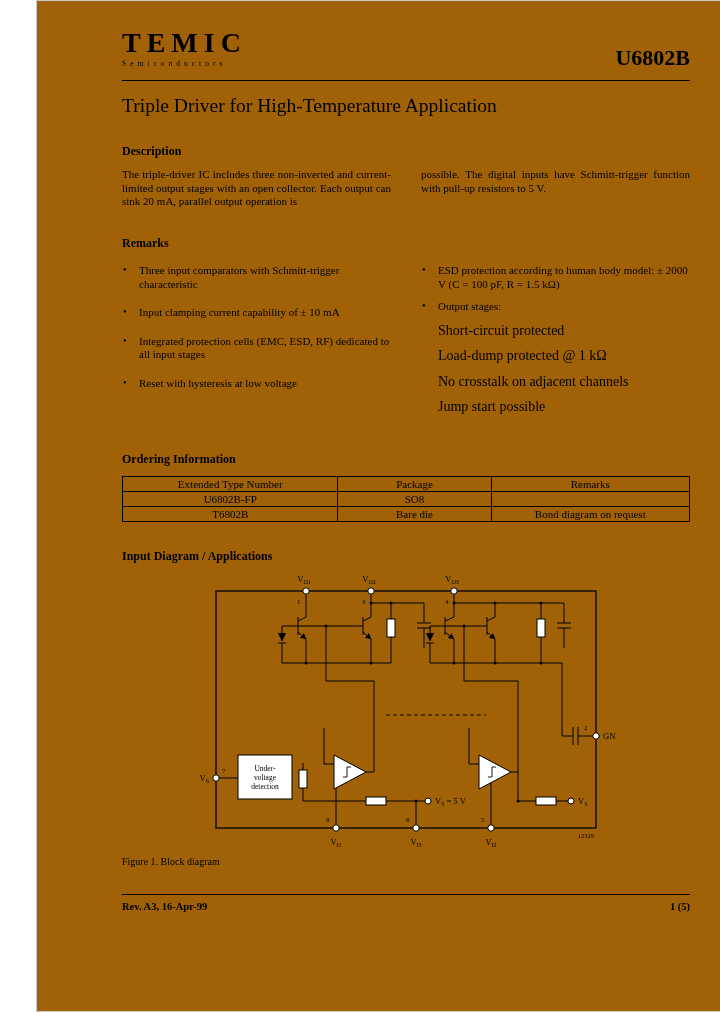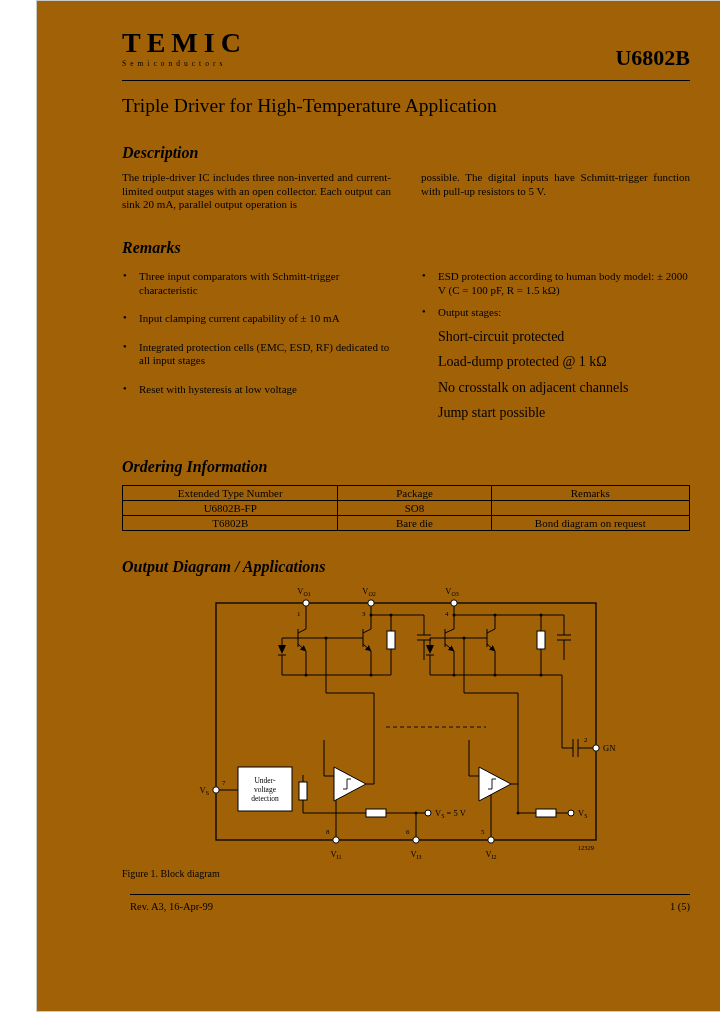--- a/index.html
+++ b/index.html
@@ -9,21 +9,21 @@
     font-family:"Liberation Serif","DejaVu Serif",serif; color:#000;
     padding:28px 65px 0 85px; border:1px solid #c9c9c9; background:#a16207;margin-left:36px;
   }
   
   .hdr { display:flex; justify-content:space-between; align-items:flex-start; }
   .logo { font-weight:bold; font-size:28px; letter-spacing:6px; line-height:1; }
   .logo-sub { font-size:7.5px; letter-spacing:4px; margin-top:2px; }
   .part { font-size:22px; font-weight:bold; margin-top:16px; }
   .top-rule { border:none; border-top:1.7px solid #000; margin:9px 0 0 0; }
   .title { font-size:19.5px; font-weight:normal; margin:14px 0 0 0; }
-  h2 { font-size:16px; font-weight:bold; margin:27px 0 9px 0;font-style:italic; }
+  h2 { font-size:12px; font-weight:bold; margin:27px 0 9px 0; }
   
   .twocol { display:flex; gap:30px; }
   .col { flex:1 1 0; min-width:0; }
   .body-text { font-size:11px; line-height:1.24; text-align:justify; margin:0; }
   
   ul.feat { list-style:none; margin:4px 0 0 0; padding:0; font-size:11px; line-height:1.24; }
   ul.feat li { position:relative; padding-left:17px; margin-bottom:15px; }
   ul.feat li::before { content:"●"; position:absolute; left:1px; top:2px; font-size:6px; }
   ul.feat.tight li { margin-bottom:9px; }
   .subitems { font-size:14px; padding-left:17px; }
@@ -42,21 +42,21 @@
   .wire { fill:none; stroke:#000; stroke-width:1; }
   .thin { fill:none; stroke:#000; stroke-width:0.9; }
   .comp-box { fill:#fff; stroke:#000; stroke-width:1; }
   .plbl { font-size:8.5px; }
   .sub { font-size:6px; }
   .pnum { font-size:7px; }
   .uv-text { font-size:7.5px; }
   .code-text { font-size:6.5px; }
   .fig-caption { text-align:left; font-size:10px; margin-top:5px; }
   
-  .footer { position:absolute; left:93px; right:65px; top:893px; }
+  .footer { position:absolute; left:85px; right:65px; top:893px;font-weight:bold; }
   .footer-rule { border:none; border-top:1.1px solid #000; margin:0 0 6px 0; }
   .footer-row { display:flex; justify-content:space-between; font-size:10.5px; }
 </style>
 </head>
 <body>
 
 <div class="page">
 
   <header class="hdr">
     <div>
@@ -121,21 +121,21 @@
         <tr>
           <td>T6802B</td>
           <td>Bare die</td>
           <td>Bond diagram on request</td>
         </tr>
       </tbody>
     </table>
   </section>
 
   <section>
-    <h2>Output Diagram / Applications</h2>
+    <h2>Input Diagram / Applications</h2>
     <div class="diagram-wrap">
       <svg width="420" height="278" viewBox="0 0 420 278">
         <defs>
           <marker id="arr" markerWidth="7" markerHeight="7" refX="5.5" refY="3" orient="auto">
             <path d="M0,0 L6,3 L0,6 z" fill="#000"></path>
           </marker>
         </defs>
 
         <rect x="20" y="18" width="380" height="237" fill="none" stroke="#000" stroke-width="1.3"></rect>
 

